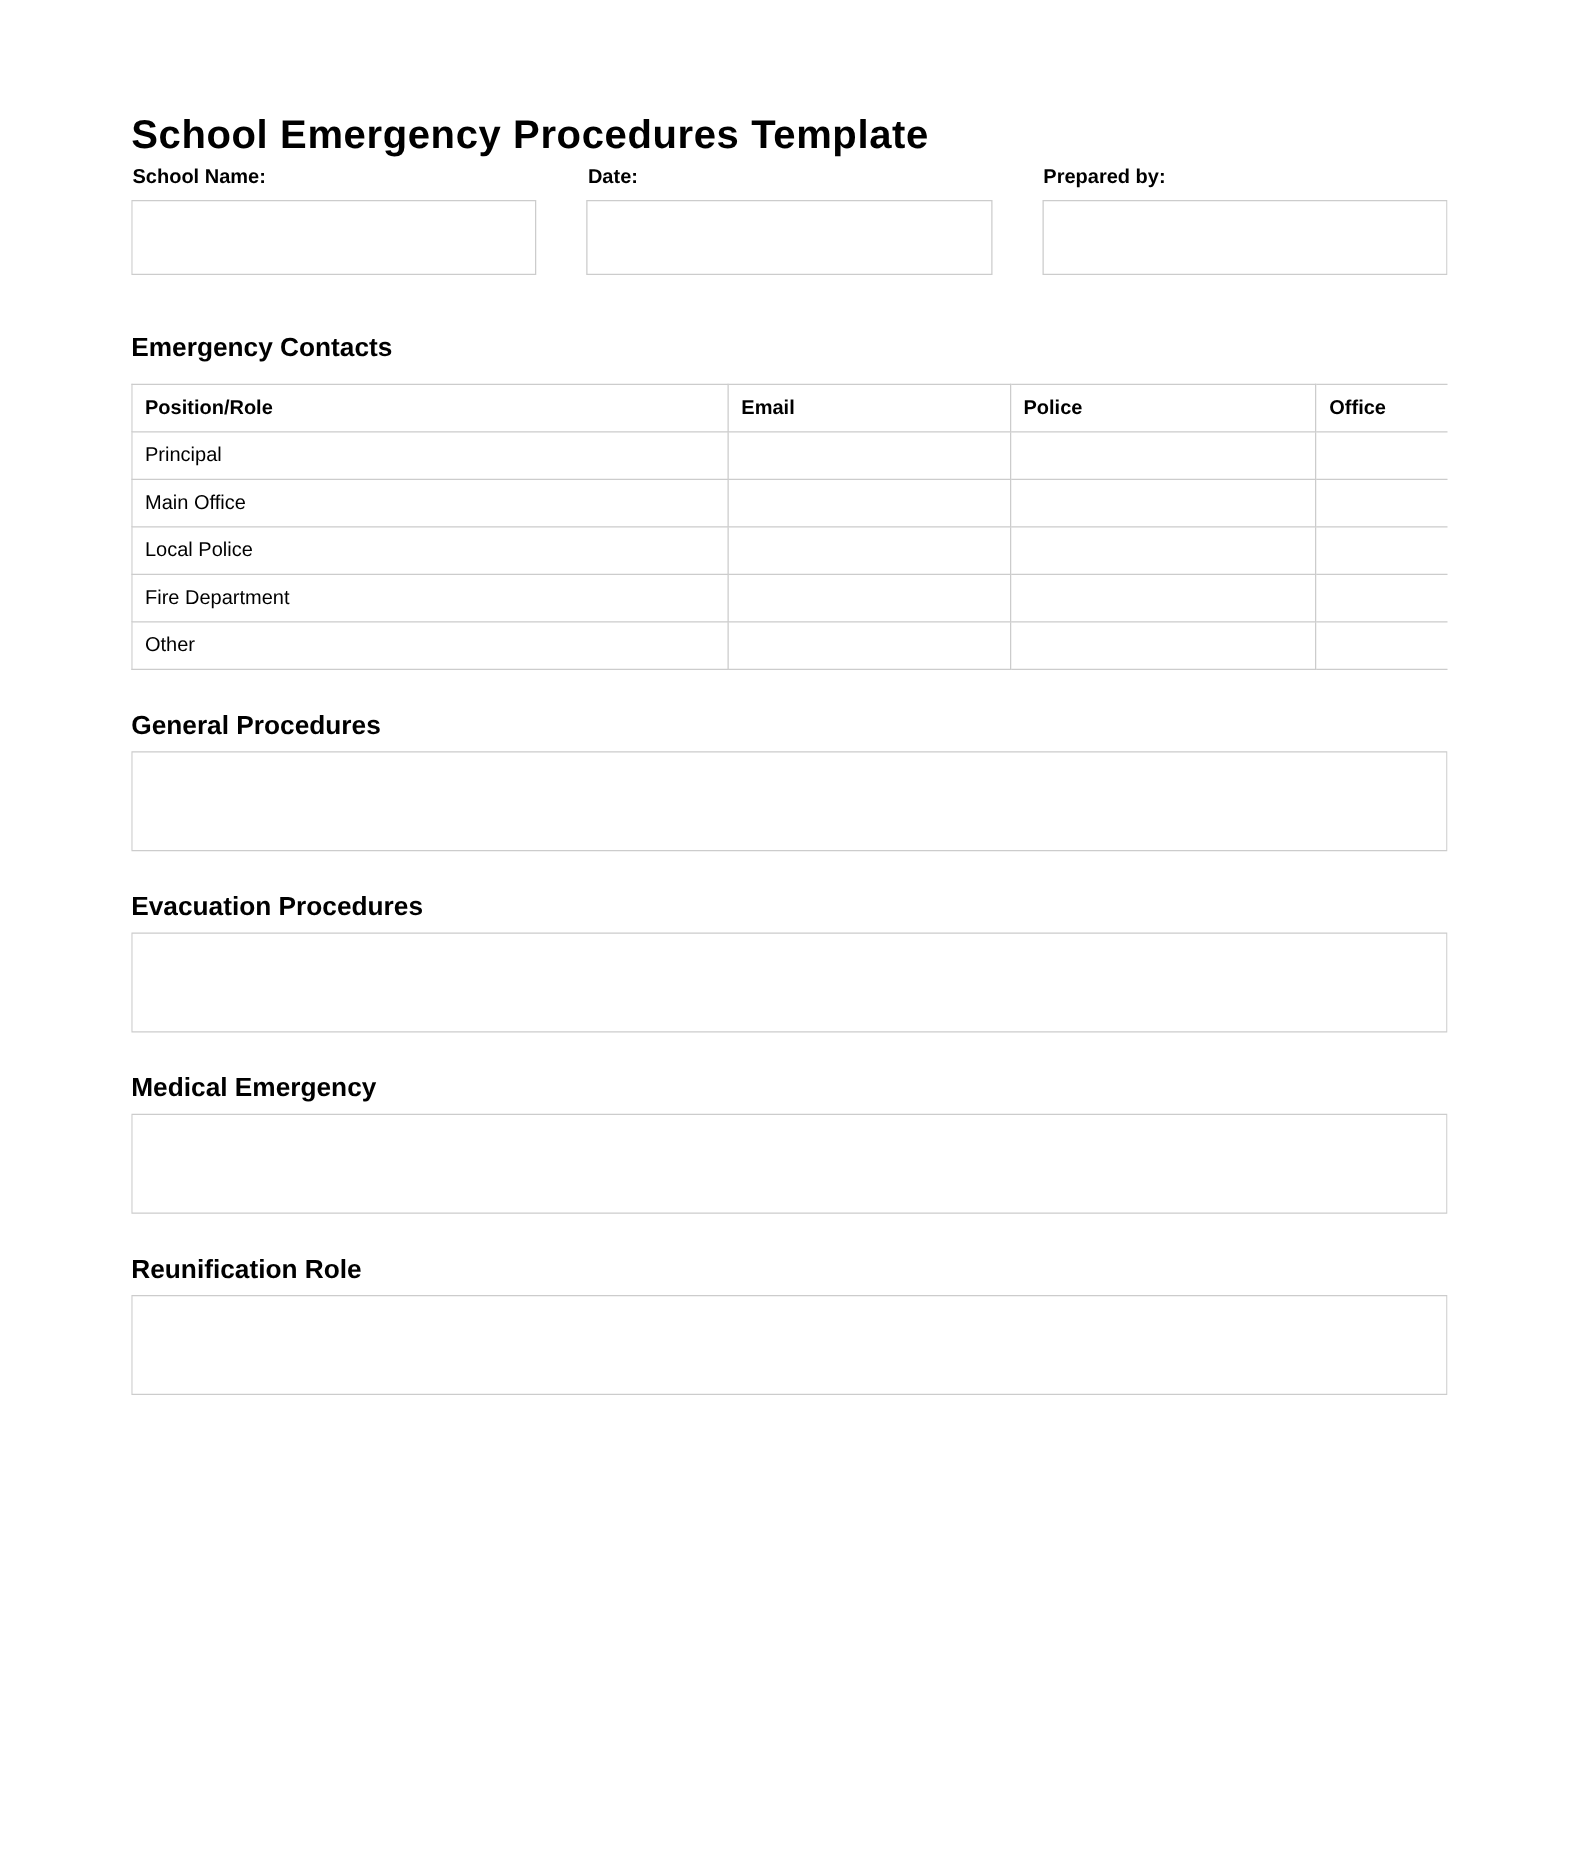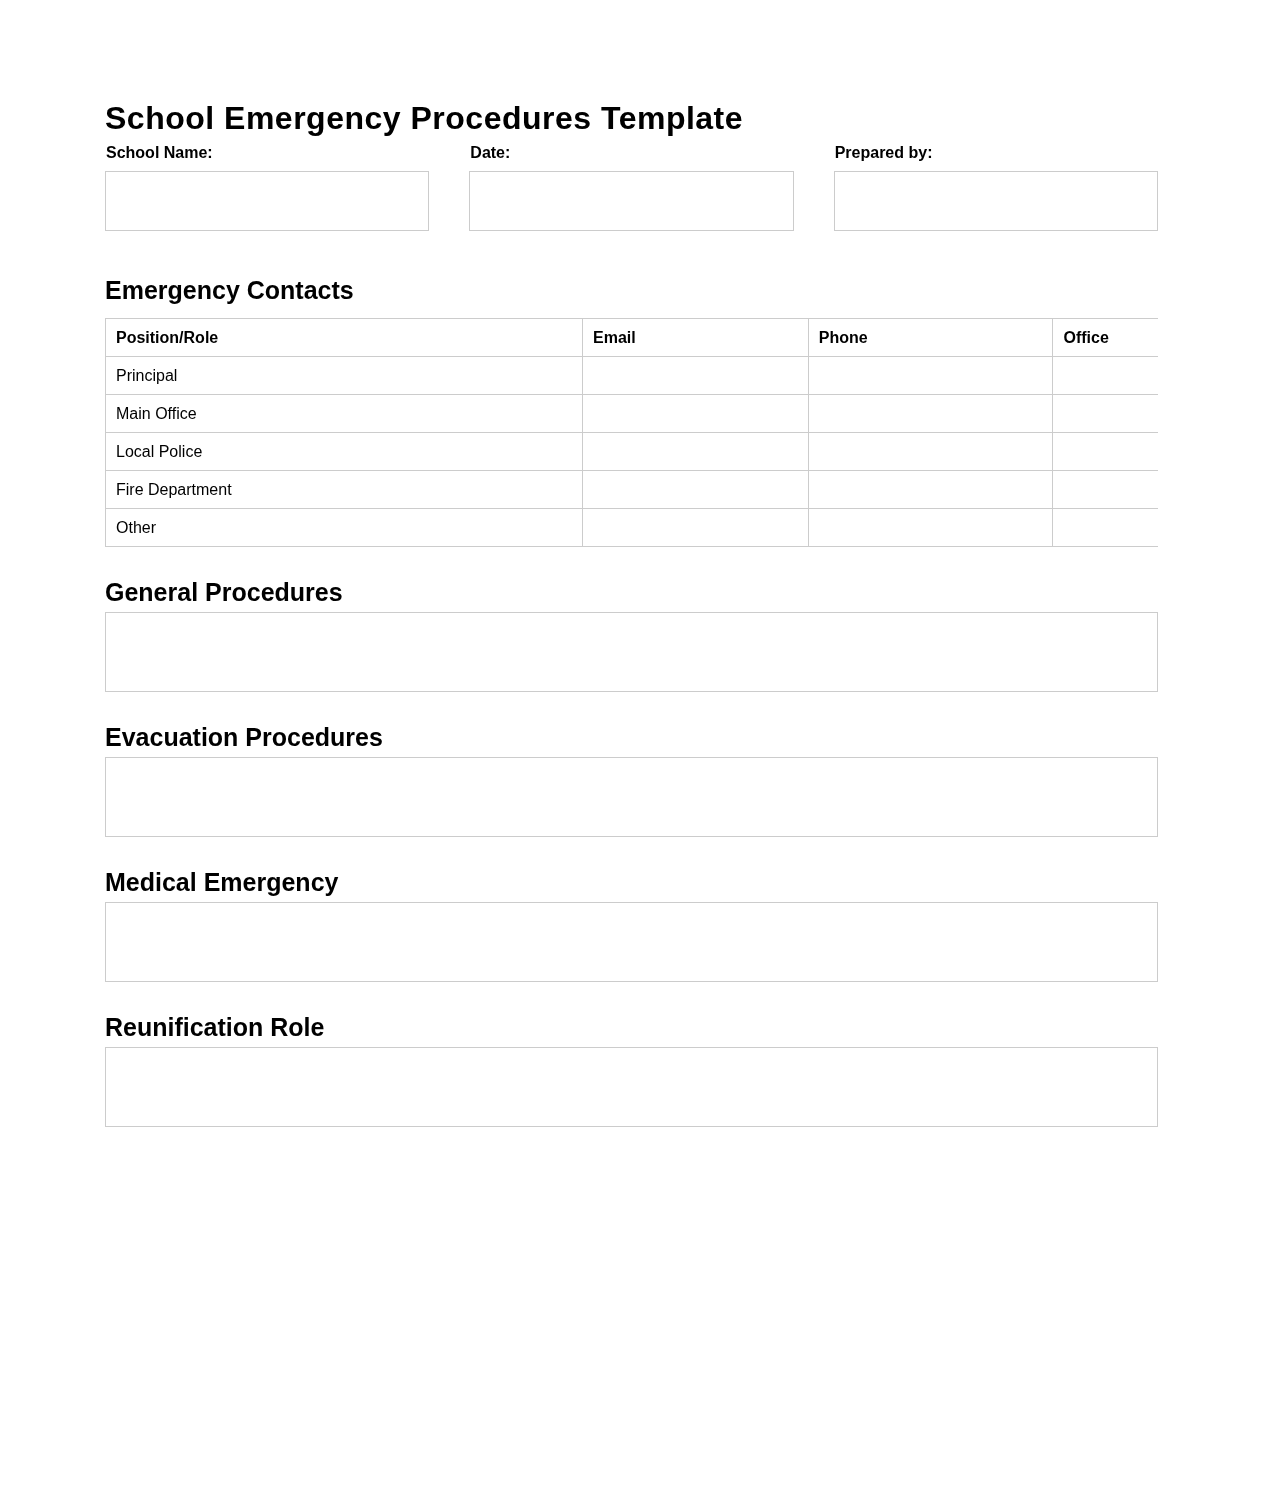--- a/index.html
+++ b/index.html
@@ -1,24 +1,24 @@
 <!DOCTYPE html>
 <html><head>
 <meta charset="utf-8">
 <style>
   html, body { margin:0; padding:0; background:#ffffff; }
   body { width:1263px; height:1500px; position:relative; overflow:hidden;
          font-family:"Liberation Sans", sans-serif; color:#000; }
-  .page { position:absolute; left:105px; top:98px; width:1053px; height:1202px; overflow:hidden; }
+  .page { position:absolute; left:105px; top:87px; width:1053px; height:1202px; overflow:hidden; }
   h1 { margin:0; font-size:32px; font-weight:bold; letter-spacing:0.5px; line-height:40px; }
   .fields { display:flex; gap:40px; margin-top:6px; }
   .field { width:335px; }
   .field label { display:block; font-size:16px; font-weight:bold; height:18px; line-height:18px; margin-left:1px; }
   .field .box { margin-top:9px; height:58px; border:1px solid #cccccc; box-sizing:border-box; height:60px; }
-  h2 { margin:0; font-size:25px; font-weight:bold; line-height:22px; }
+  h2 { margin:0; font-size:21px; font-weight:bold; line-height:22px; }
   .sec-contacts { margin-top:48px; }
   table { border-collapse:collapse; width:1172px; margin-top:17px; font-size:16px; }
   th, td { border:1px solid #cccccc; height:38px; padding:0 10px; text-align:left; box-sizing:border-box; }
   th { font-weight:bold; }
   .block { margin-top:34px; }
   .block .area { margin-top:9px; height:80px; border:1px solid #cccccc; box-sizing:border-box; }
 </style>
 </head>
 <body>
 
@@ -46,21 +46,21 @@
       <colgroup>
           <col style="width:429px">
           <col style="width:203px">
           <col style="width:220px">
           <col style="width:201px">
         </colgroup>
       <thead>
         <tr>
           <th>Position/Role</th>
           <th>Email</th>
-          <th>Phone</th>
+          <th>Police</th>
           <th>Office</th>
         </tr>
       </thead>
       <tbody>
         <tr>
           <td>Principal</td>
           <td></td>
           <td></td>
           <td></td>
         </tr>

